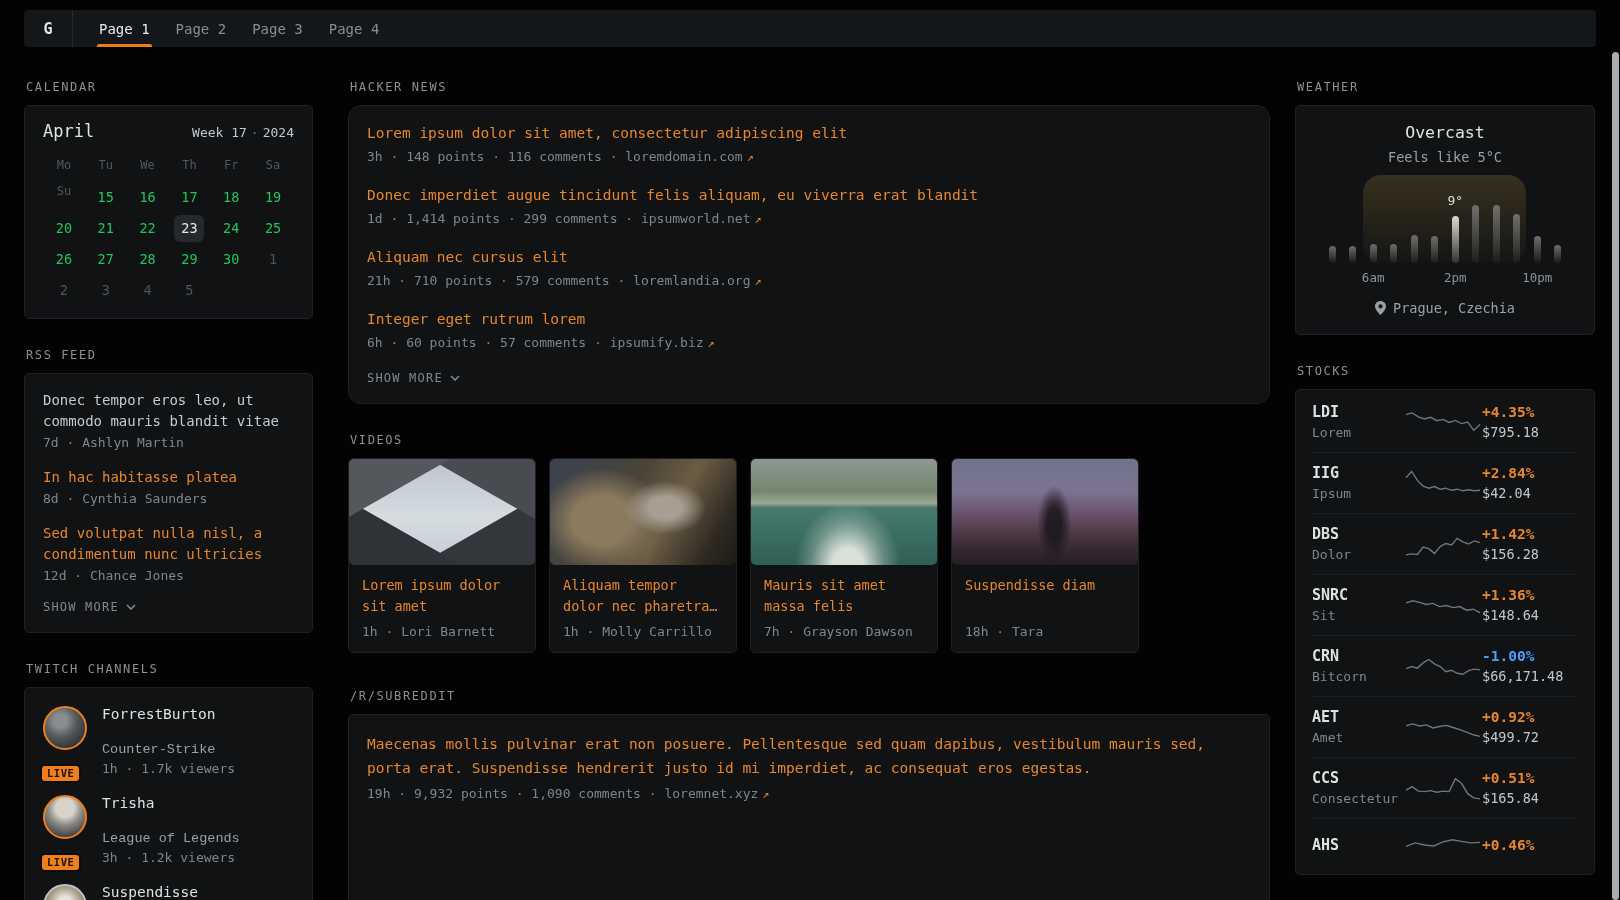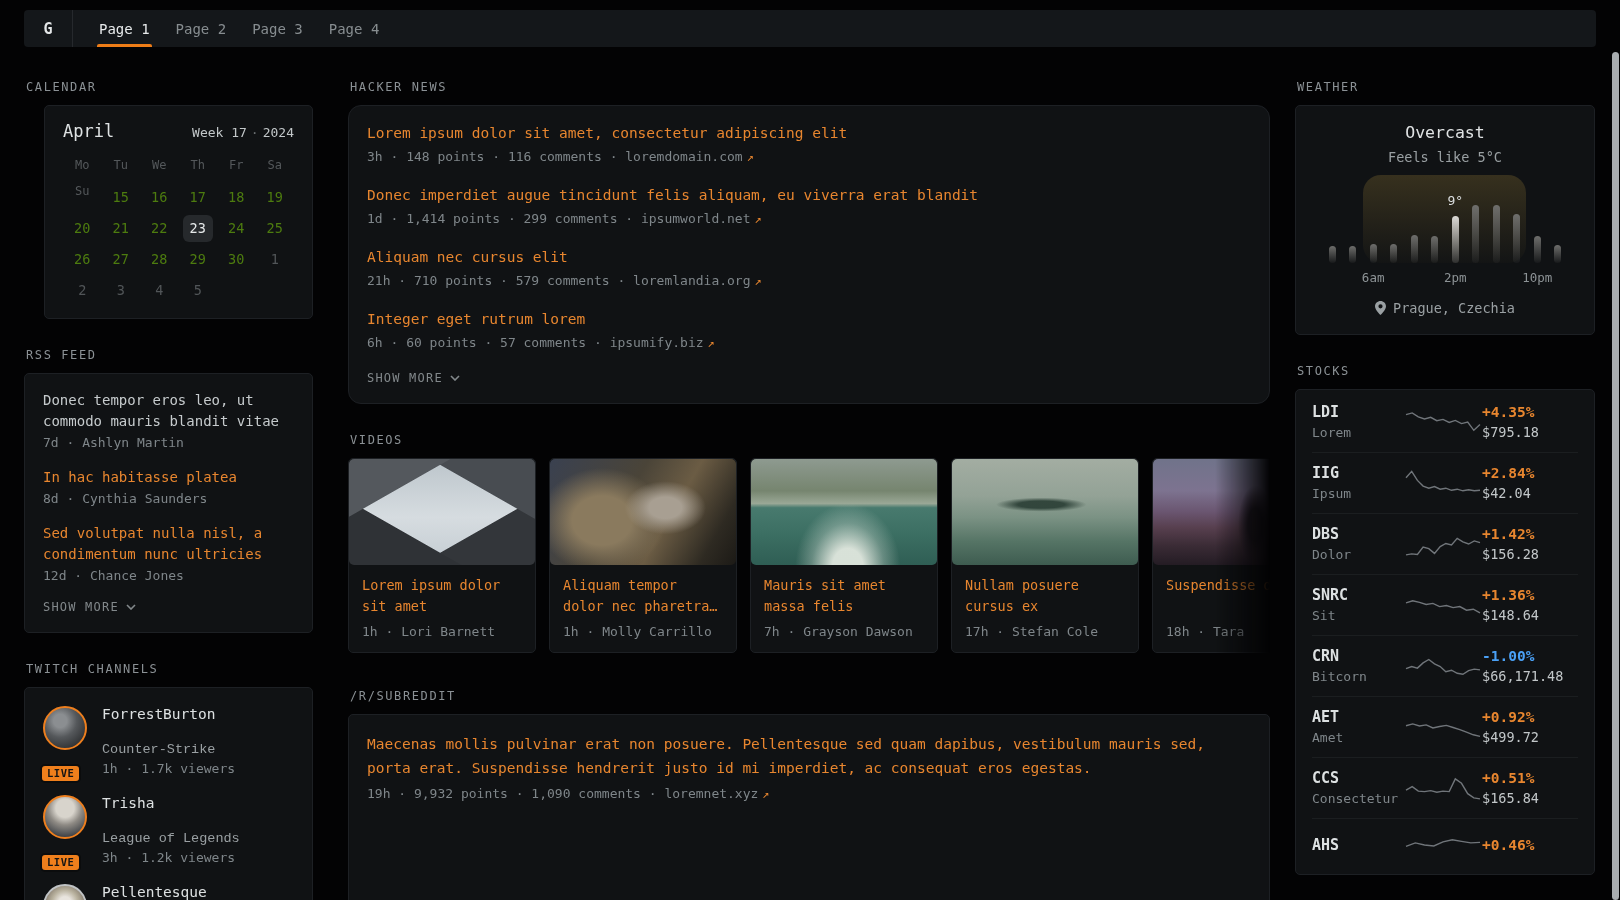--- a/index.html
+++ b/index.html
@@ -38,29 +38,29 @@
   .section-label { font-size:12px; letter-spacing:1.6px; color:#8b9195; margin:0 0 11px 2px; }
   .card { background:#101214; border:1px solid #1d2024; border-radius:5px; }
   .gap { height:29px; }
 
   .show-more { display:flex; align-items:center; gap:7px; color:#82888b;
     font-size:12px; letter-spacing:1.2px; cursor:pointer; background:none; border:none;
     font-family:inherit; padding:0; }
   .chev { width:10px; height:6px; stroke:#82888b; fill:none; stroke-width:1.6; }
 
   
-  .calendar { padding:15px 18px 14px;margin-left:20px; }
+  .calendar { padding:15px 18px 14px; }
   .cal-head { display:flex; justify-content:space-between; align-items:baseline; }
   .cal-month { font-size:17px; color:#dfe3e4; }
   .cal-week { font-size:13px; color:#c2c7c9; }
   .cal-week .dot { color:#6a6f72; padding:0 4px; }
   .cal-grid { margin-top:17px; display:grid; grid-template-columns:repeat(6,1fr);
     row-gap:4px; text-align:center; }
   .cal-dow { color:#54585b; font-size:12px; padding-bottom:8px; }
-  .cal-day { color:#4d7c0f; font-size:13.5px; width:30px; height:27px; line-height:27px;
+  .cal-day { color:#22c55e; font-size:13.5px; width:30px; height:27px; line-height:27px;
     margin:0 auto; border-radius:6px; }
   .cal-day.dim { color:#515558; }
   .cal-day.selected { background:#26292c; color:#e6e9ea; }
 
   
   .rss { padding:16px 18px 18px; }
   .rss-item { margin-bottom:17px; }
   .rss-title { display:block; color:#e8862f; font-size:14px; line-height:21px;
     text-decoration:none; cursor:pointer; }
   .rss-title.read { color:#c6cbcd; }
@@ -277,21 +277,21 @@
               <div class="tw-name">Trisha</div>
               <div class="tw-game">League of Legends</div>
               <div class="tw-meta">3h · 1.2k viewers</div>
             </div>
           </div>
           <div class="tw-row">
             <div class="avatar-wrap">
               <div class="avatar av-kendall offline"></div>
             </div>
             <div class="tw-info">
-              <div class="tw-name">Pellentesque</div>
+              <div class="tw-name">Suspendisse</div>
             </div>
           </div>
         </div>
     </div>
 
     <div class="col-mid">
       <div class="section-label">HACKER NEWS</div>
       <div class="card hn">
         <div>
             <div class="hn-item">
@@ -337,27 +337,20 @@
             </div>
           </div>
           <div class="video-card">
             <div class="video-thumb th-sea"></div>
             <div class="video-body">
               <div class="video-title">Mauris sit amet massa felis</div>
               <div class="video-meta">7h · Grayson Dawson</div>
             </div>
           </div>
           <div class="video-card">
-            <div class="video-thumb th-canoe"></div>
-            <div class="video-body">
-              <div class="video-title">Nullam posuere cursus ex</div>
-              <div class="video-meta">17h · Stefan Cole</div>
-            </div>
-          </div>
-          <div class="video-card">
             <div class="video-thumb th-mist"></div>
             <div class="video-body">
               <div class="video-title">Suspendisse diam</div>
               <div class="video-meta">18h · Tara</div>
             </div>
           </div>
         </div>
 
       <div class="gap" style="height:36px"></div>
       <div class="section-label">/R/SUBREDDIT</div>

